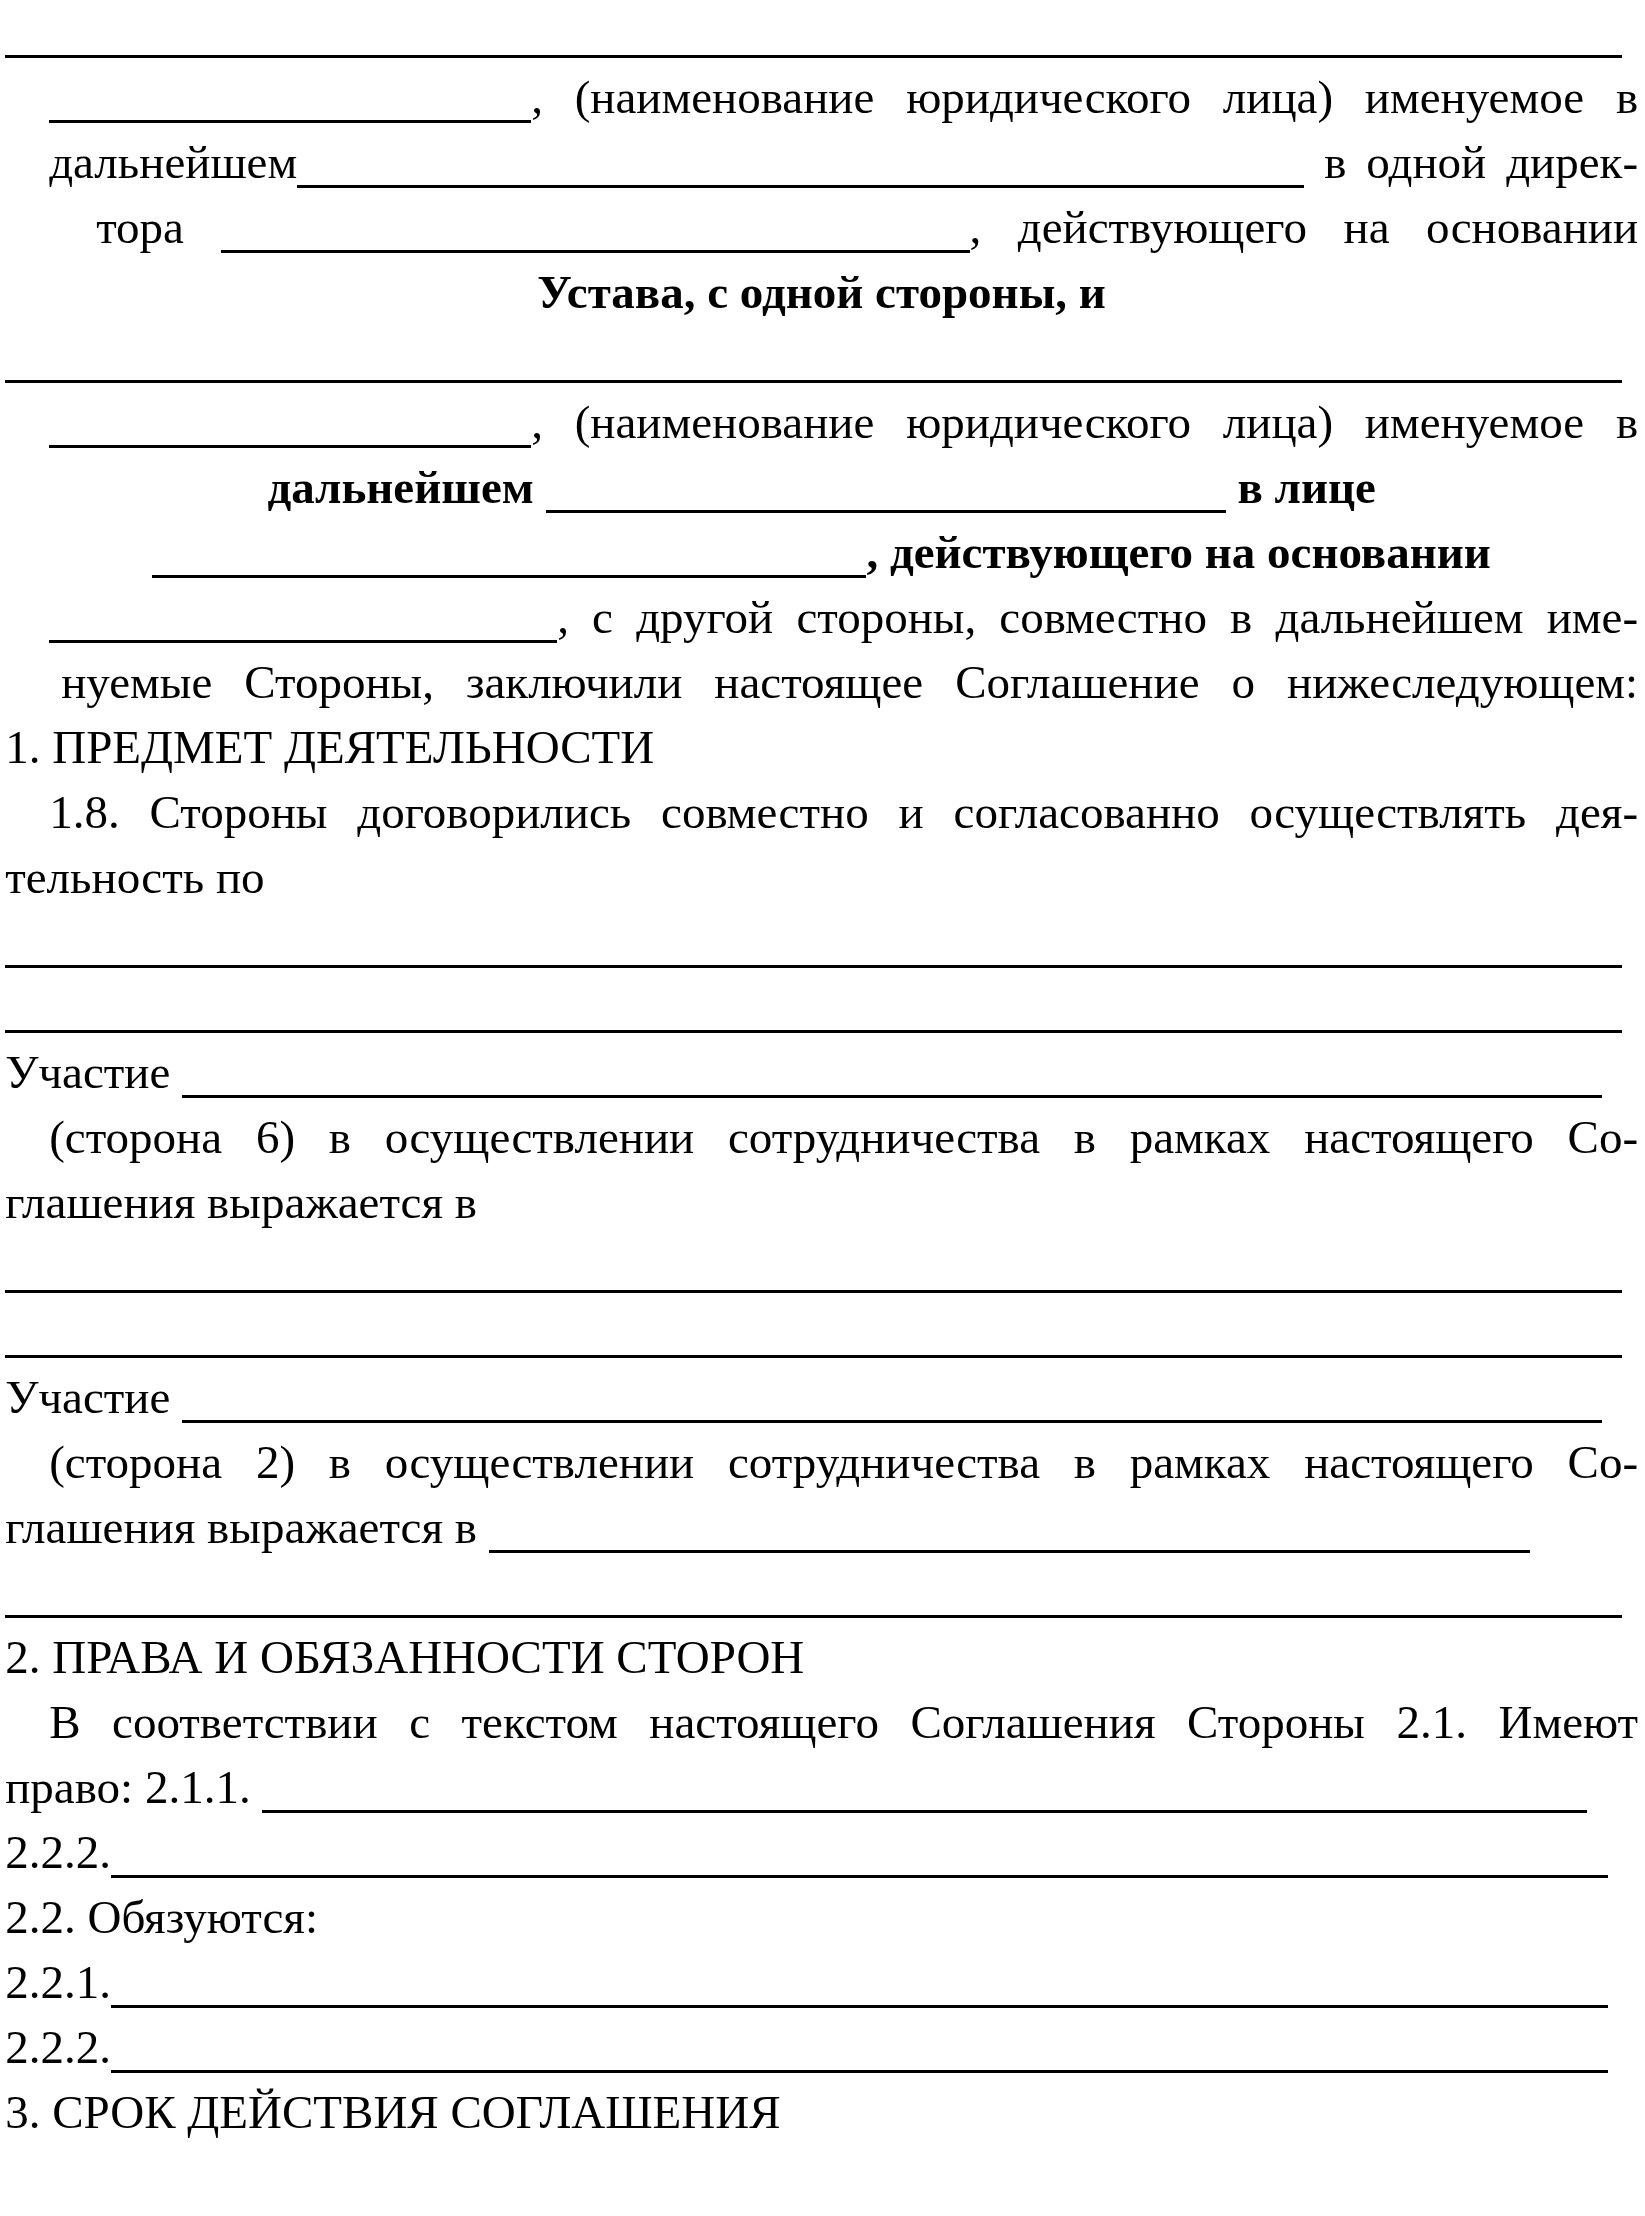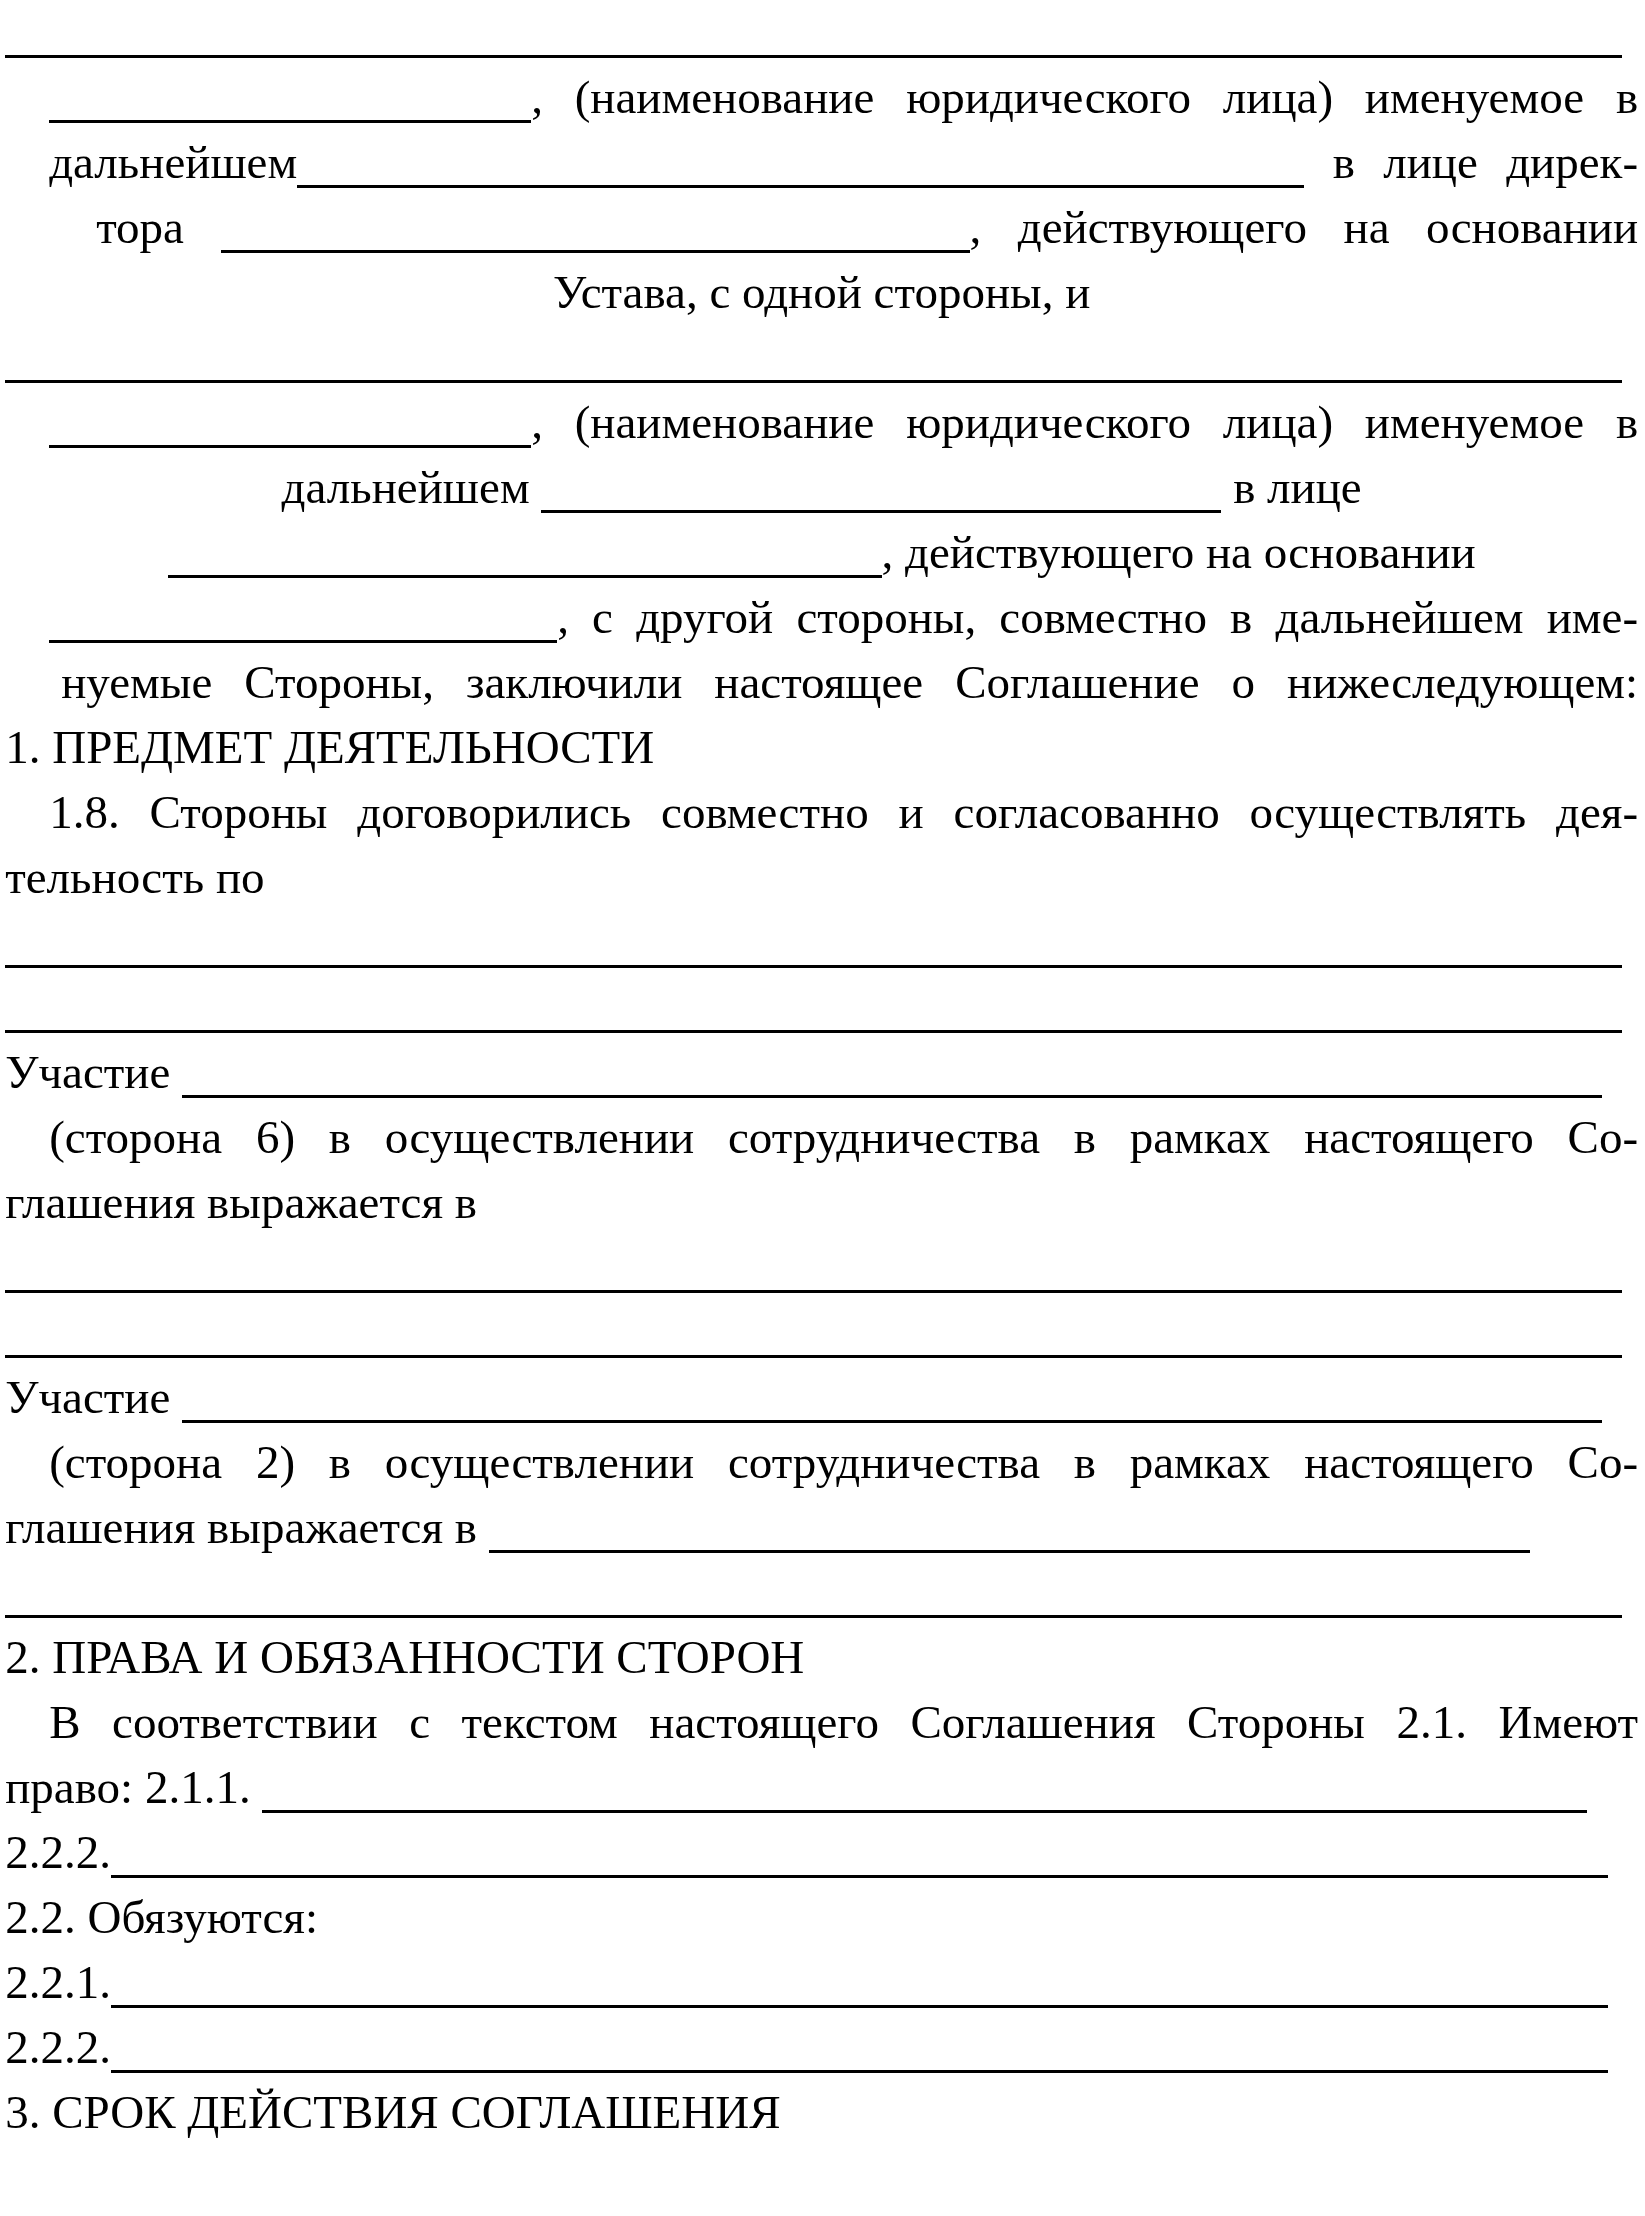--- a/index.html
+++ b/index.html
@@ -5,21 +5,21 @@
   html,body{margin:0;padding:0;background:#ffffff;}
   body{
     width:1645px;height:2216px;overflow:hidden;
     color:#000;
     font-family:"Liberation Serif","DejaVu Serif",serif;
     font-size:47px;
   }
   .page{padding:0 6.9px 0 5.2px;}
   .line{height:65px;line-height:65px;white-space:nowrap;}
   .just{text-align:justify;text-align-last:justify;white-space:normal;margin-left:44px;}
-  .center{text-align:center;}
+  .center{text-align:center;font-weight:bold;}
   .ind{padding-left:12px;}
   .ind2{padding-left:47px;}
   .bl{
     display:inline-block;height:1.7px;
     border-bottom:3.4px solid #000;
     vertical-align:-9.5px;
   }
   .w-full{width:99%;}
 </style>
 </head>
@@ -29,21 +29,21 @@
 
 
   <div class="line"><span class="bl w-full"></span></div>
 
   <div class="line just">
     <span class="bl" style="width:482px"></span><span>, (наименование юридического лица) именуемое в</span>
   </div>
 
   <div class="line just">
     <span>дальнейшем</span><span class="bl" style="width:1007px"></span>
-    <span>в лице дирек-</span>
+    <span>в одной дирек-</span>
   </div>
 
   <div class="line just ind2">
     <span>тора</span>
     <span class="bl" style="width:749px"></span><span>, действующего на основании</span>
   </div>
 
   <div class="line center">
     <span>Устава, с одной стороны, и</span>
   </div>

